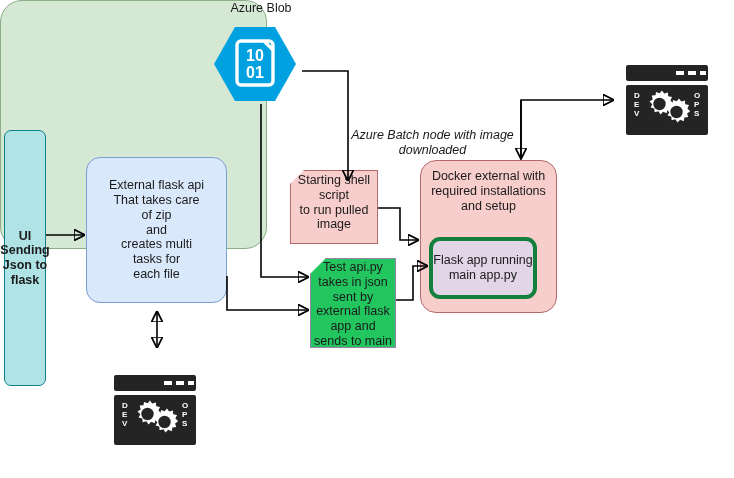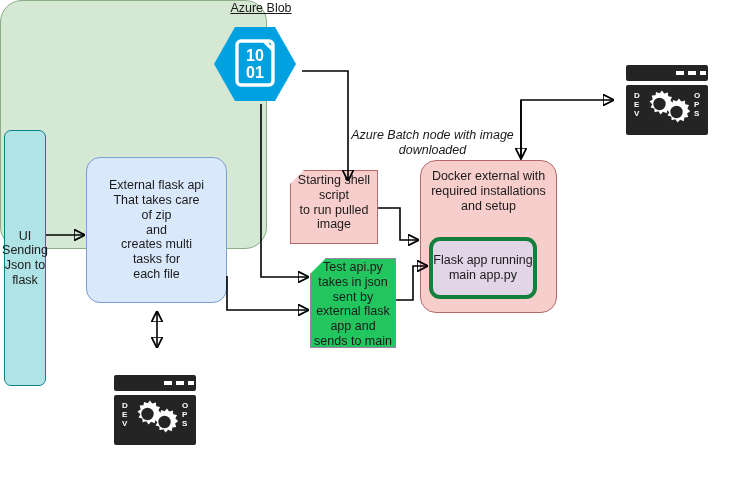--- a/index.html
+++ b/index.html
@@ -36,21 +36,21 @@
   }
 
   
   #ui-box {
     left: 4px; top: 130px; width: 42px; height: 256px;
     background: #b0e3e6;
     border: 1px solid #0e8088;
     border-radius: 7px;
     font-size: 12.5px;
   }
-  #ui-box .node-label { width: 190%; }
+  #ui-box .node-label { width: 190%; font-weight: bold; }
 
   
   #flask-api-box {
     left: 86px; top: 157px; width: 141px; height: 146px;
     background: #dae8fc;
     border: 1px solid #7a9fd4;
     border-radius: 14px;
     font-size: 12.5px;
   }
   #flask-api-box .node-label { width: 100%; padding: 0 21px; }
@@ -133,21 +133,20 @@
     left: 212px; top: 24px; width: 86px; height: 80px;
     z-index: 4;
   }
   #azure-blob-caption {
     position: absolute;
     left: 196px; top: 1px; width: 130px;
     text-align: center;
     font-size: 12.5px;
     color: #1a1a1a;
     z-index: 4;
-    text-decoration: underline;
   }
 
   
   .devops-icon {
     position: absolute;
     z-index: 4;
   }
   #devops-icon-top { left: 618px; top: 62px; width: 98px; height: 76px; }
   #devops-icon-bottom { left: 106px; top: 372px; width: 98px; height: 76px; }
 

